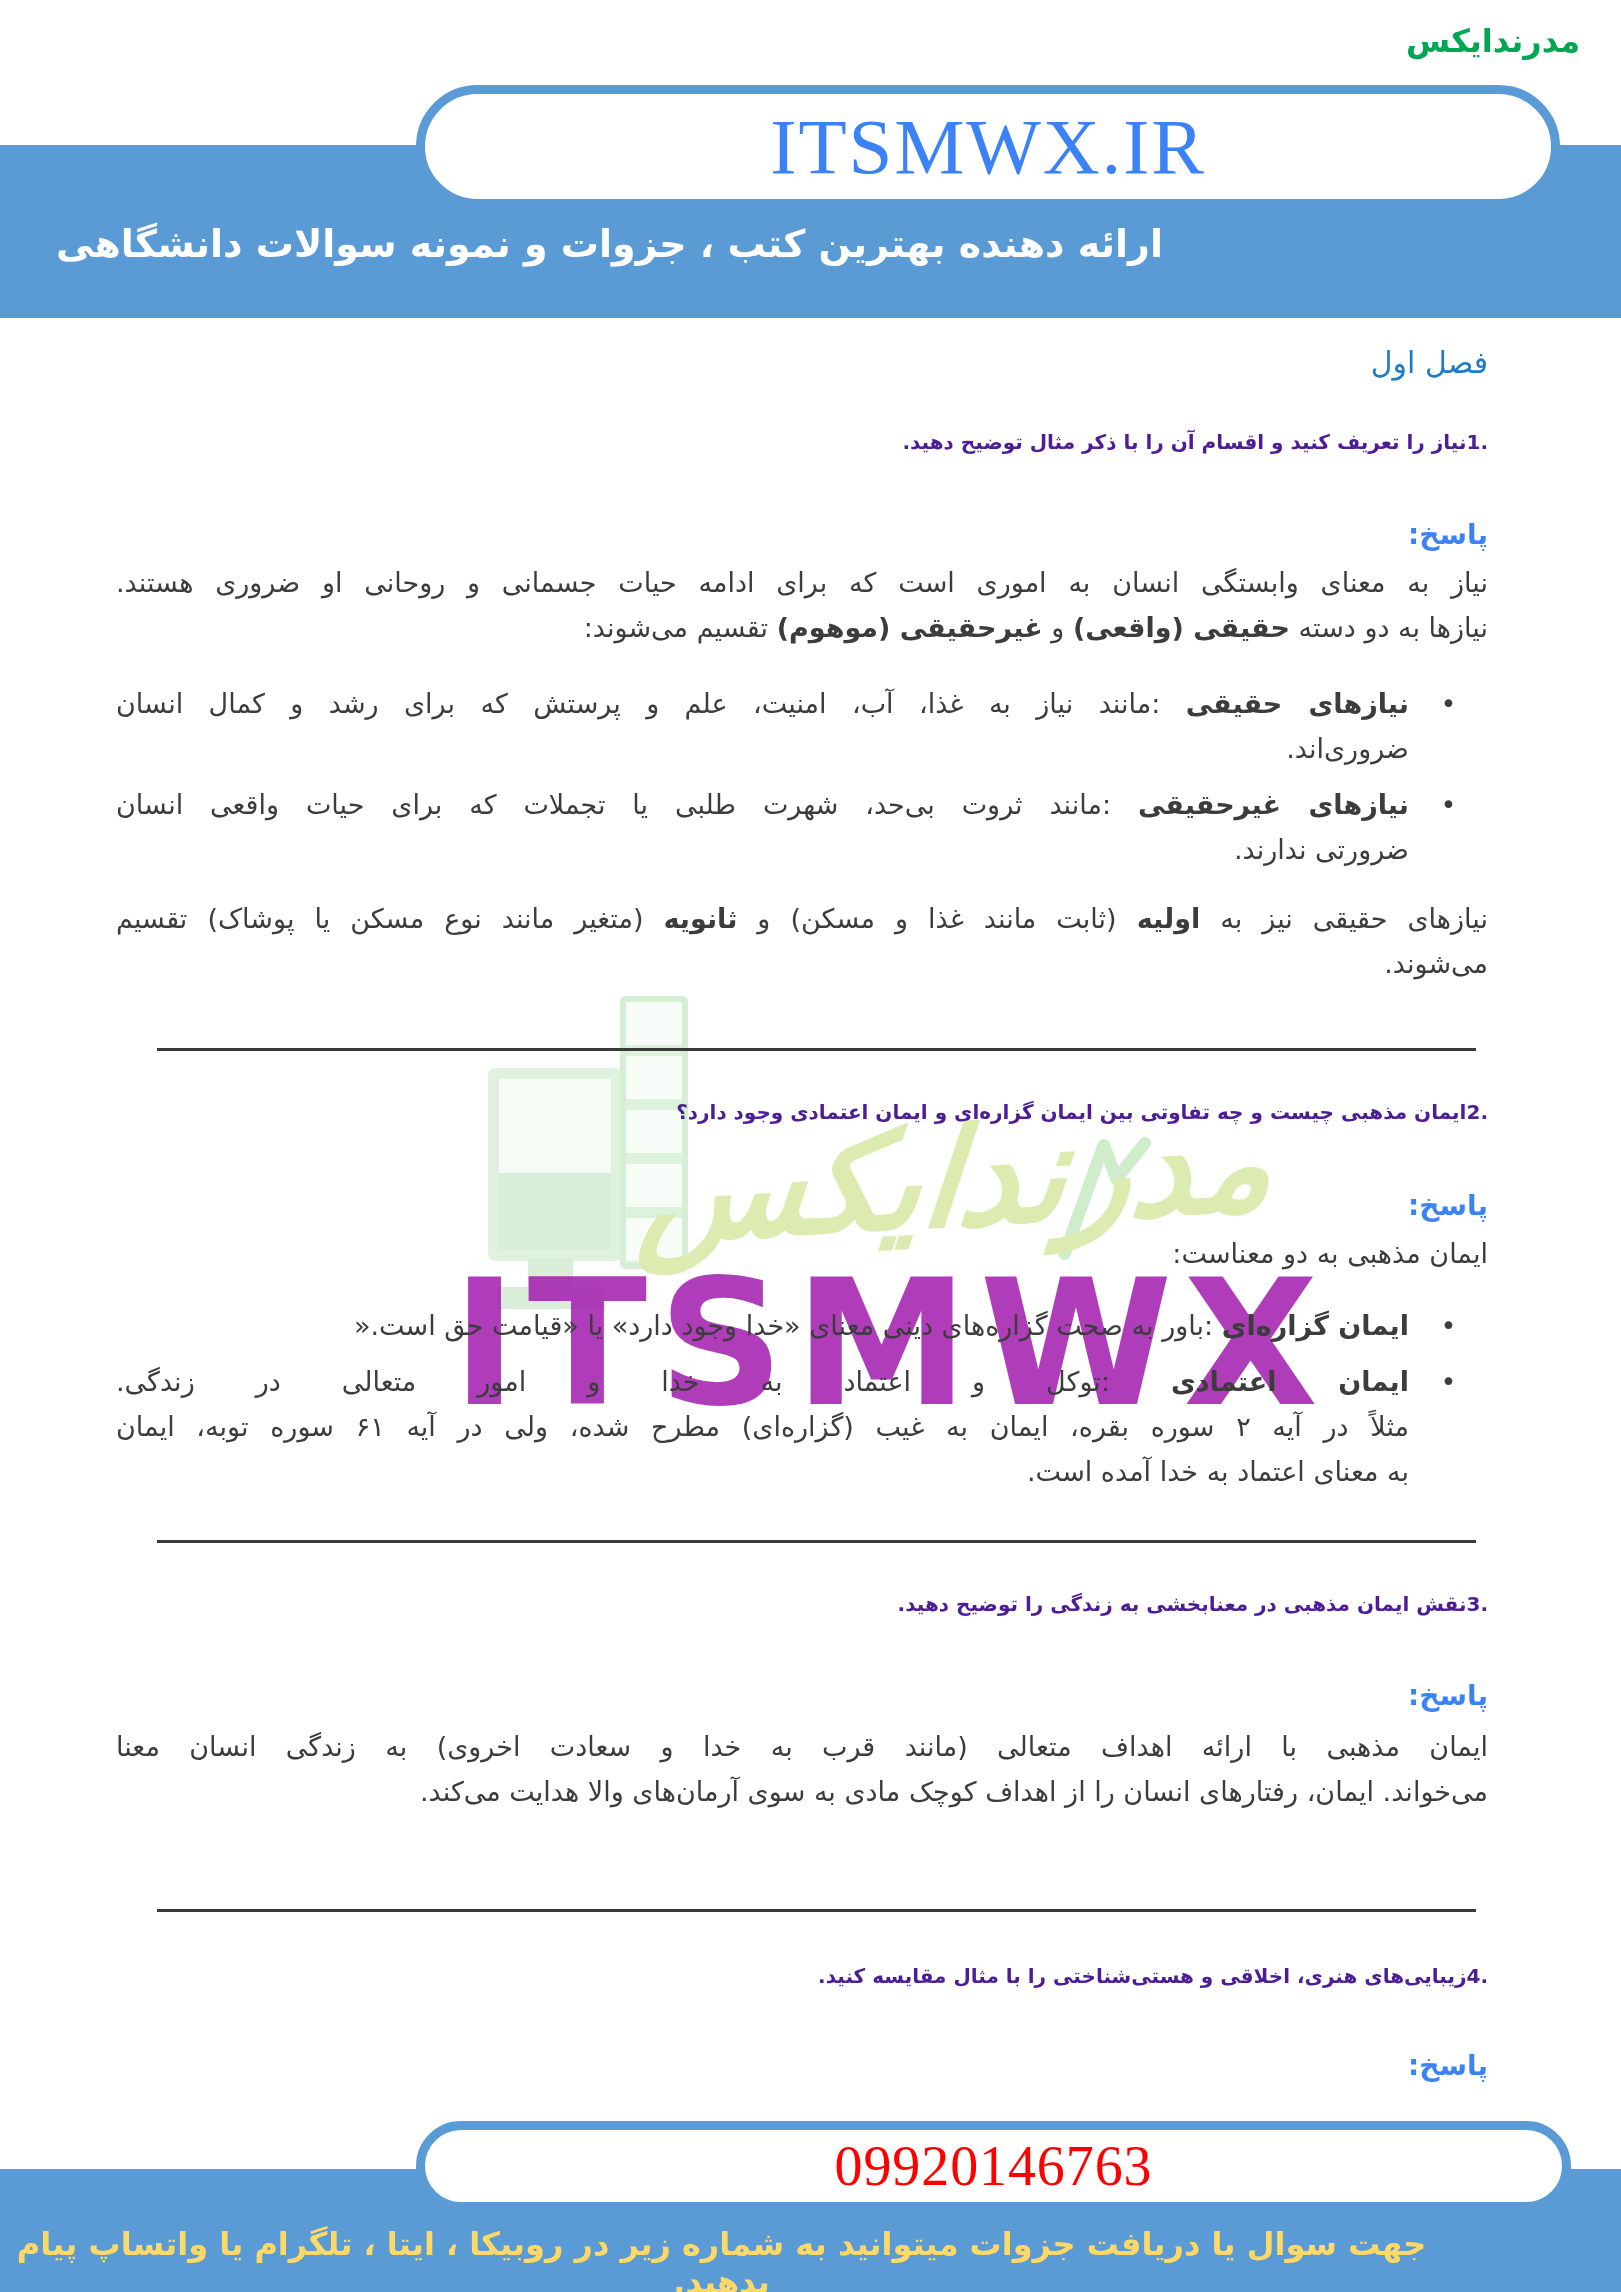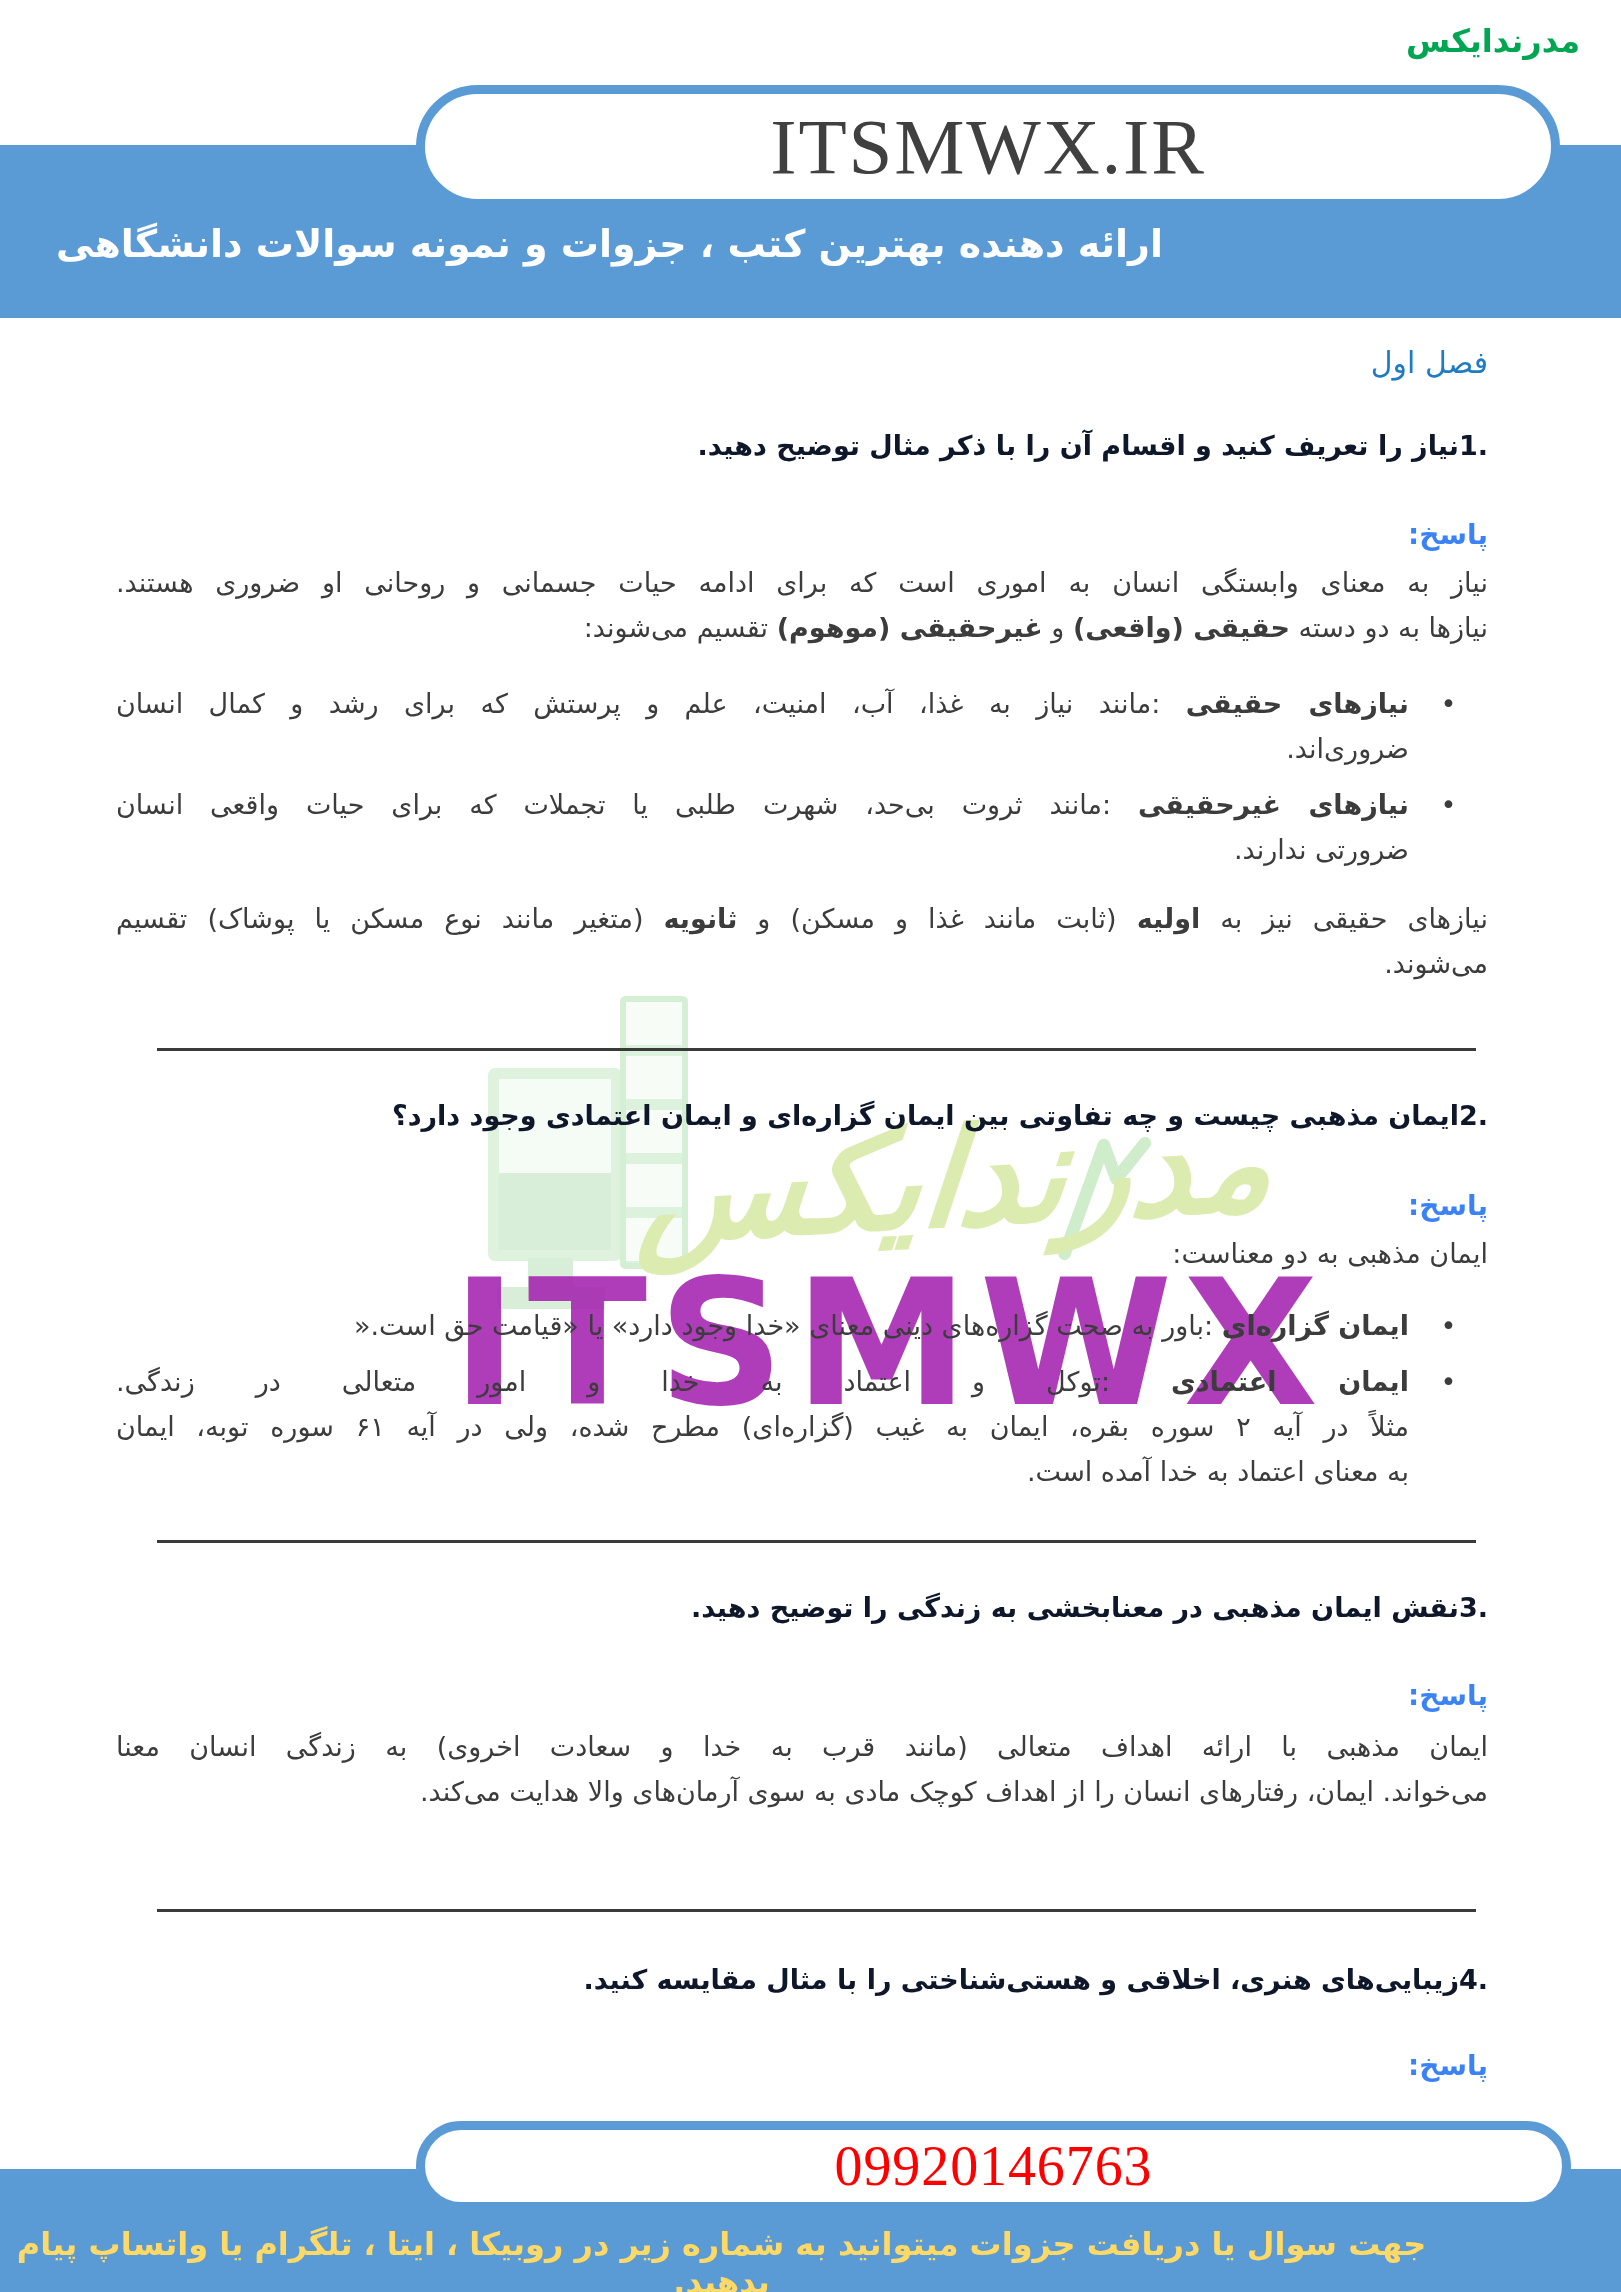--- a/index.html
+++ b/index.html
@@ -6,21 +6,21 @@
   .page{position:relative;width:1622px;height:2293px;background:#ffffff;overflow:hidden;
         font-family:"DejaVu Sans",sans-serif;direction:ltr;}
 
   
   .brand-top{position:absolute;top:21.5px;right:42px;color:#00A651;font-size:32px;font-weight:bold;
              direction:rtl;z-index:3;}
   .band-top{position:absolute;top:145px;left:0;width:100%;height:173px;background:#5B9BD5;z-index:1;}
   .pill{position:absolute;background:#ffffff;border:9px solid #5B9BD5;display:flex;align-items:center;
         justify-content:center;z-index:2;box-sizing:border-box;}
   .pill-top{left:416px;top:85px;width:1144px;height:123px;border-radius:63px;}
-  .logo{font-family:"Liberation Serif",serif;font-size:79px;color:#404040;letter-spacing:1.8px;}
+  .logo{font-family:"Liberation Serif",serif;font-size:79px;color:#3b82f6;letter-spacing:1.8px;}
   .tagline{position:absolute;top:222px;left:56px;color:#ffffff;font-size:38px;font-weight:bold;
            direction:rtl;white-space:nowrap;z-index:2;}
 
   
   .wm{position:absolute;inset:0;z-index:1;pointer-events:none;}
   .wm *{box-sizing:border-box;}
   .wm-tower{position:absolute;left:620px;top:996px;width:68px;height:273px;border:6.3px solid #d5efd5;
             border-radius:5.4px;
             background:repeating-linear-gradient(to bottom, rgba(247,252,247,.95) 0 43px, #ddf2dd 43px 54px);}
   .wm-monitor{position:absolute;left:488px;top:1068px;width:134px;height:193px;border:11.6px solid #def2de;
@@ -30,21 +30,21 @@
   .wm-check{position:absolute;left:1057px;top:1136px;}
   .wm-callig{position:absolute;left:640px;top:1112px;font-size:134px;font-weight:bold;font-style:italic;
              color:#dcebb0;transform:rotate(-3deg) skewX(-8deg);direction:rtl;white-space:nowrap;line-height:1;}
   .wm-itsmwx{position:absolute;left:452px;top:1256px;font-size:175px;font-weight:bold;color:#a21caf;
              letter-spacing:10.7px;line-height:1;opacity:.85;font-family:"DejaVu Sans",sans-serif;}
 
   
   .blk{position:absolute;left:116px;right:134px;direction:rtl;text-align:right;color:#3C3C3C;z-index:2;}
   .body{font-size:27px;line-height:45px;}
   .fj{text-align:justify;text-align-last:justify;}
-  .qtitle{font-size:27px;font-weight:bold;color:#0f172a;}
+  .qtitle{font-size:20px;font-weight:bold;color:#4c1d95;}
   .anslabel{font-size:28px;font-weight:bold;color:#3b82f6;}
   .chapter{font-size:30px;color:#1F7CC4;}
   .b{font-weight:bold;}
   .divider{position:absolute;left:157px;width:1319px;height:0;border-top:3.6px solid #3A3A3A;z-index:2;}
   .bitem{display:flex;margin-bottom:10.7px;}
   .marker{width:79px;flex:none;text-align:center;font-size:27px;line-height:45px;}
   .btext{flex:1;min-width:0;}
 
   
   .band-bottom{position:absolute;top:2169px;left:0;width:100%;height:124px;background:#5B9BD5;z-index:1;}

